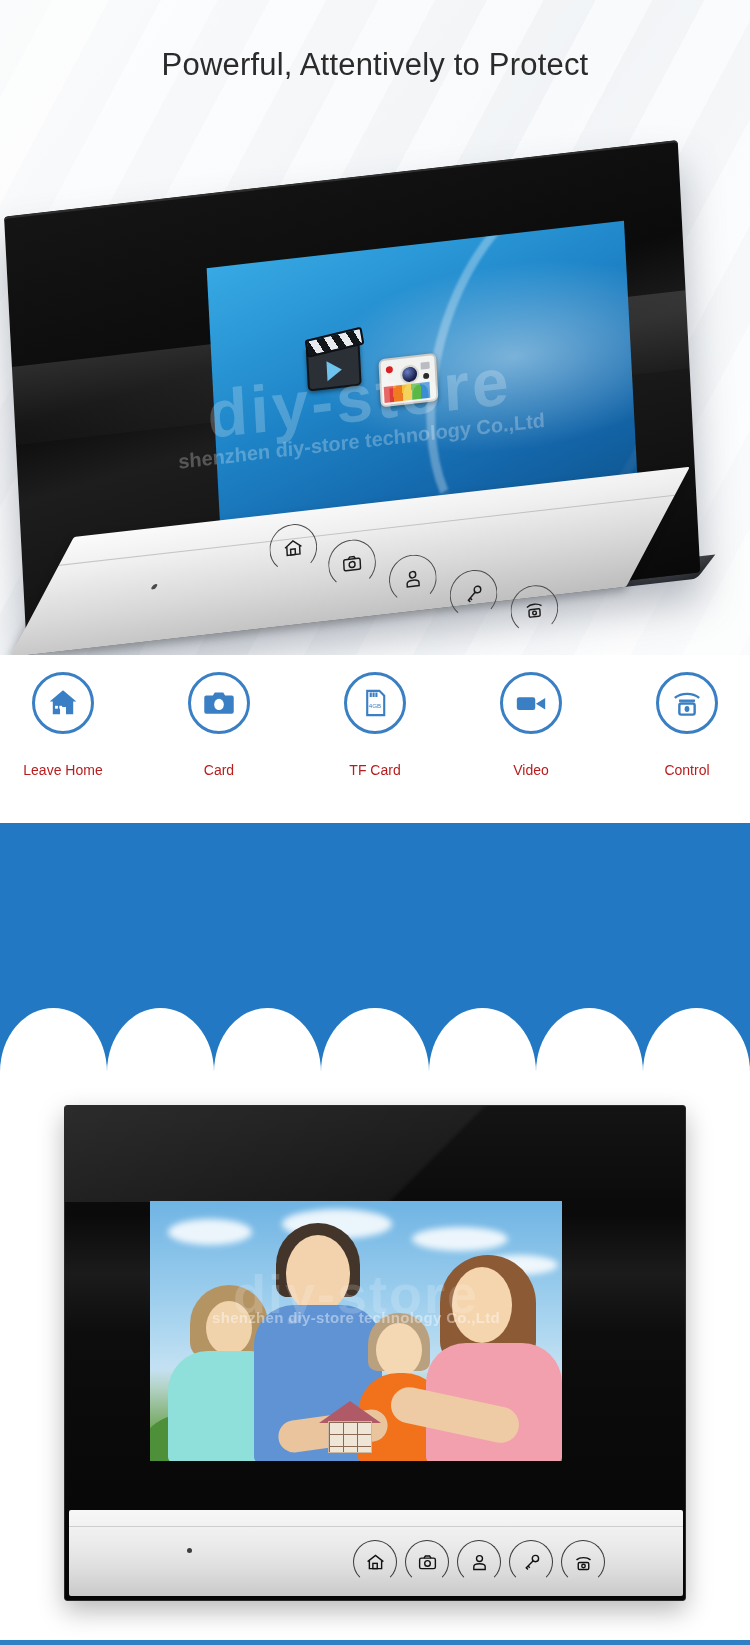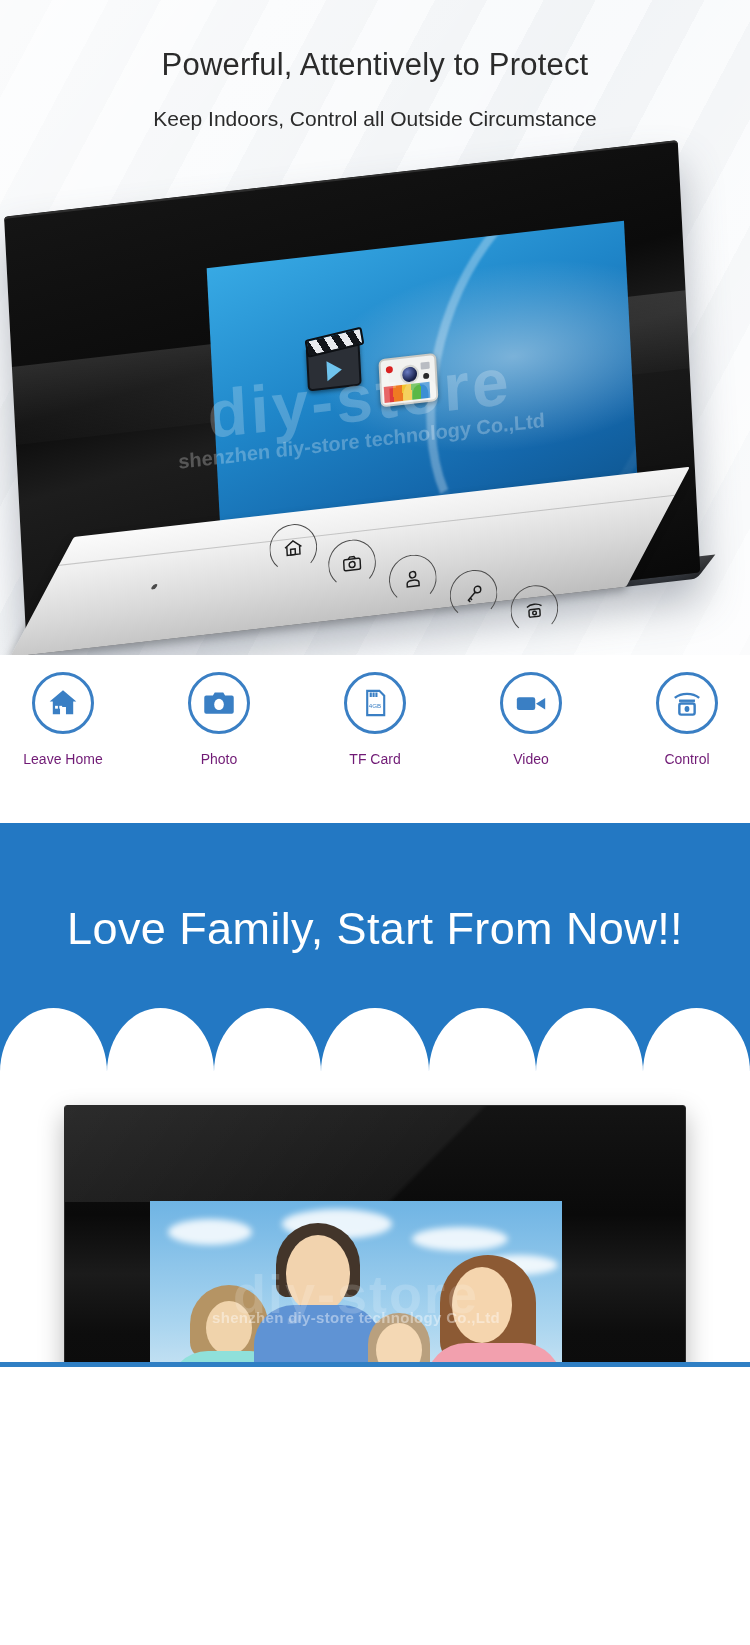--- a/index.html
+++ b/index.html
@@ -1,21 +1,21 @@
 <!DOCTYPE html>
 <html><head>
 <meta charset="utf-8">
 <style>
   * { margin:0; padding:0; box-sizing:border-box; }
   html, body {
     width:750px;
     font-family:"Liberation Sans", sans-serif;
     background:#ffffff;
   }
-  .page { width:750px; height:1367px; position:relative; overflow:hidden; background:#fff; }
+  .page { width:750px; height:1645px; position:relative; overflow:hidden; background:#fff; }
 
   
   .hero {
     position:relative; width:750px; height:655px;
     background:
       linear-gradient(125deg, rgba(255,255,255,.75) 0%, rgba(255,255,255,.2) 50%, rgba(255,255,255,.75) 100%),
       repeating-linear-gradient(118deg, #eef1f4 0px, #eef1f4 46px, #f7f9fb 46px, #f7f9fb 96px),
       repeating-linear-gradient(28deg, rgba(210,216,224,.55) 0px, rgba(210,216,224,.55) 38px, rgba(249,250,252,.55) 38px, rgba(249,250,252,.55) 84px),
       #f4f6f8;
   }
@@ -131,21 +131,21 @@
     background:#fff; display:flex; align-items:flex-start; justify-content:space-between;
     padding:17px 14px 0 14px;
   }
   .feat { width:98px; display:flex; flex-direction:column; align-items:center; }
   .feat-circle {
     width:62px; height:62px; border-radius:50%;
     border:3.4px solid #3a7fc4; background:#fff;
     display:flex; align-items:center; justify-content:center;
   }
   .feat-circle svg { width:34px; height:34px; }
-  .feat-label { margin-top:17px; font-size:14px; color:#701a75; white-space:nowrap; }
+  .feat-label { margin-top:28px; font-size:14px; color:#b91c1c; white-space:nowrap; }
 
   
   .banner {
     position:absolute; top:823px; left:0; width:750px; height:248px;
     background:#2378c3;
   }
   .banner-text {
     position:absolute; top:80px; left:0; width:750px; text-align:center;
     font-size:45px; color:#fff; font-weight:400; letter-spacing:.4px;
   }
@@ -226,21 +226,20 @@
 
   .bottom-rule { position:absolute; left:0; bottom:0; width:750px; height:5px; background:#2f7fc4; }
 </style>
 </head>
 <body>
 
 <div class="page">
 
   <section class="hero">
     <h1 class="hero-title">Powerful, Attentively to Protect</h1>
-    <h2 class="hero-sub">Keep Indoors, Control all Outside Circumstance</h2>
 
     <div class="device-top">
       <div class="dt-edge"></div>
       <div class="dt-body">
         <div class="dt-gloss"></div>
 
         <div class="dt-screen">
           <div class="dt-swirl"></div>
           <div class="dt-icons">
             <div class="ic-clap"></div>
@@ -316,21 +315,21 @@
       <span class="feat-label">Leave Home</span>
     </div>
 
     <div class="feat">
       <div class="feat-circle">
         <svg viewBox="0 0 24 24" fill="#3a7fc4">
             <path d="M9 4.5h6l1.3 2.2H21a1.4 1.4 0 0 1 1.4 1.4v10A1.4 1.4 0 0 1 21 19.5H3A1.4 1.4 0 0 1 1.6 18.1v-10A1.4 1.4 0 0 1 3 6.7h4.7z"></path>
             <ellipse cx="12" cy="13" rx="3.4" ry="4" fill="#fff"></ellipse>
           </svg>
       </div>
-      <span class="feat-label">Photo</span>
+      <span class="feat-label">Card</span>
     </div>
 
     <div class="feat">
       <div class="feat-circle">
         <svg viewBox="0 0 24 24" fill="none" stroke="#3a7fc4" stroke-width="1.5">
           <path d="M6.5 3.4h8.6l3.4 3.4v13.8H6.5z"></path>
           <path d="M9 4.6v3.2M11 4.6v3.2M13 4.6v3.2"></path>
           <text x="12" y="15.2" font-size="4.4" fill="#3a7fc4" stroke="none" text-anchor="middle" font-family="Liberation Sans, sans-serif">4GB</text>
         </svg>
       </div>
@@ -357,21 +356,20 @@
           <rect x="6.6" y="12.4" width="10.8" height="7.8" rx="1.3"></rect>
           <ellipse cx="12" cy="16.3" rx="1.7" ry="2.1" fill="#3a7fc4" stroke="none"></ellipse>
         </svg>
       </div>
       <span class="feat-label">Control</span>
     </div>
 
   </section>
 
   <section class="banner">
-    <div class="banner-text">Love Family, Start From Now!!</div>
     <div class="scallops">
       <span class="scallop"></span>
       <span class="scallop"></span>
       <span class="scallop"></span>
       <span class="scallop"></span>
       <span class="scallop"></span>
       <span class="scallop"></span>
       <span class="scallop"></span>
     </div>
   </section>

